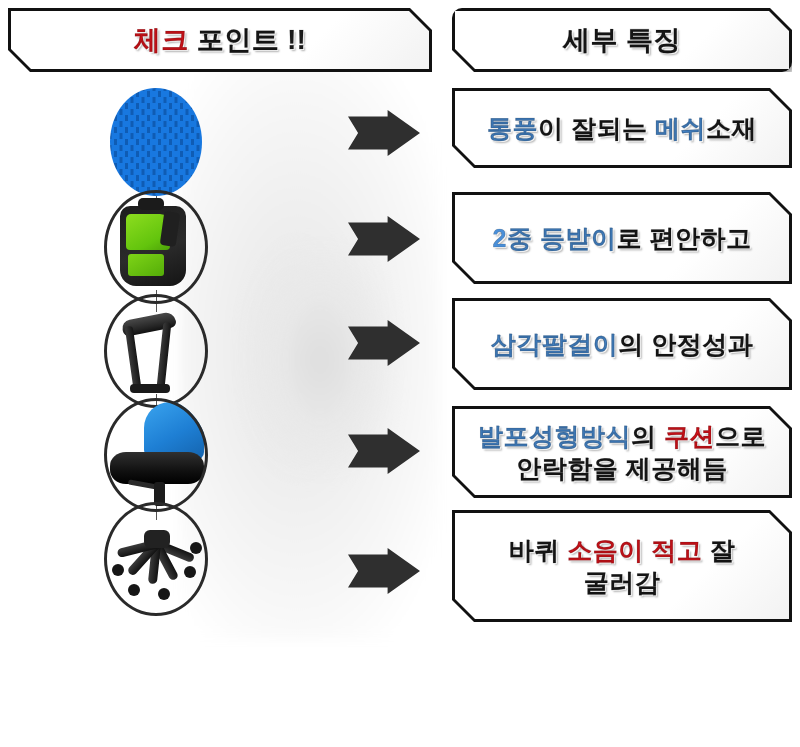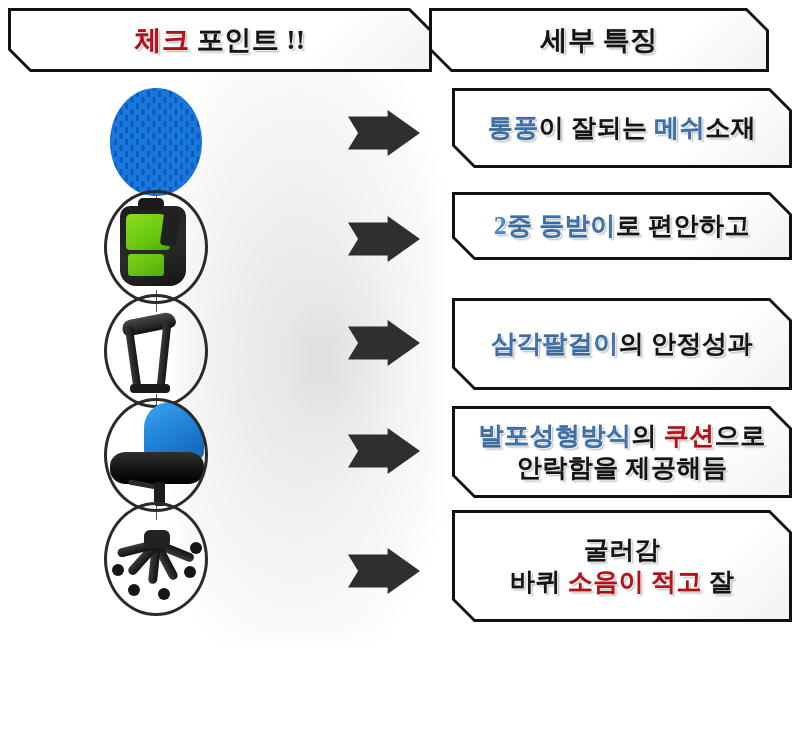--- a/index.html
+++ b/index.html
@@ -66,21 +66,20 @@
 
   
   .toon {
     font-weight: 700;
     letter-spacing: 0.5px;
     line-height: 1.28;
     -webkit-text-stroke: 0.6px rgba(0,0,0,0.25);
     text-shadow:
        1px 1px 0 rgba(255,255,255,0.9),
        2px 2px 2px rgba(0,0,0,0.30);
-    font-family: Liberation Serif, serif;
   }
   .hdr-title { font-size: 27px; }
   .body-title { font-size: 25px; }
 
   .t-black { color: #1a1a1a; }
   .t-red   { color: #e8141c; }
   .t-blue  { color: #4a8fd8; }
 
   
   .arrow {
@@ -243,21 +242,21 @@
 <div class="bg-shade2"></div>
 
 <div class="bevel-box bevel-outer" style="left:8px; top:8px; width:424px; height:64px;">
   <div class="bevel-inner">
     <div class="toon hdr-title">
       <span class="t-red">체크</span><span class="t-black"> 포인트 !!</span>
     </div>
   </div>
 </div>
 
-<div class="bevel-box bevel-outer" style="left:429px; top:8px; width:340px; height:64px;">
+<div class="bevel-box bevel-outer" style="left:452px; top:8px; width:340px; height:64px;border-radius:10px;">
   <div class="bevel-inner">
     <div class="toon hdr-title t-black">세부 특징</div>
   </div>
 </div>
 
 <div class="connector" style="top:186px; height:22px;"></div>
 <div class="connector" style="top:290px; height:22px;"></div>
 <div class="connector" style="top:394px; height:22px;"></div>
 <div class="connector" style="top:498px; height:22px;"></div>
 
@@ -327,21 +326,21 @@
 <div class="bevel-box bevel-outer" style="left:452px; top:88px; width:340px; height:80px;">
   <div class="bevel-inner">
     <div class="toon body-title">
       <div>
         <span class="t-blue">통풍</span><span class="t-black">이 잘되는 </span><span class="t-blue">메쉬</span><span class="t-black">소재</span>
       </div>
     </div>
   </div>
 </div>
 
-<div class="bevel-box bevel-outer" style="left:452px; top:192px; width:340px; height:68px;">
+<div class="bevel-box bevel-outer" style="left:452px; top:192px; width:340px; height:92px;">
   <div class="bevel-inner">
     <div class="toon body-title">
       <div>
         <span class="t-blue">2중 등받이</span><span class="t-black">로 편안하고</span>
       </div>
     </div>
   </div>
 </div>
 
 <div class="bevel-box bevel-outer" style="left:452px; top:298px; width:340px; height:92px;">
@@ -364,20 +363,20 @@
         <span class="t-black">안락함을 제공해듬</span>
       </div>
     </div>
   </div>
 </div>
 
 <div class="bevel-box bevel-outer" style="left:452px; top:510px; width:340px; height:112px;">
   <div class="bevel-inner">
     <div class="toon body-title">
       <div>
+        <span class="t-black">바퀴 </span><span class="t-red">소음이 적고</span><span class="t-black"> 잘</span>
+      </div>
+      <div>
         <span class="t-black">굴러감</span>
       </div>
-      <div>
-        <span class="t-black">바퀴 </span><span class="t-red">소음이 적고</span><span class="t-black"> 잘</span>
-      </div>
     </div>
   </div>
 </div>
 
 </body></html>

